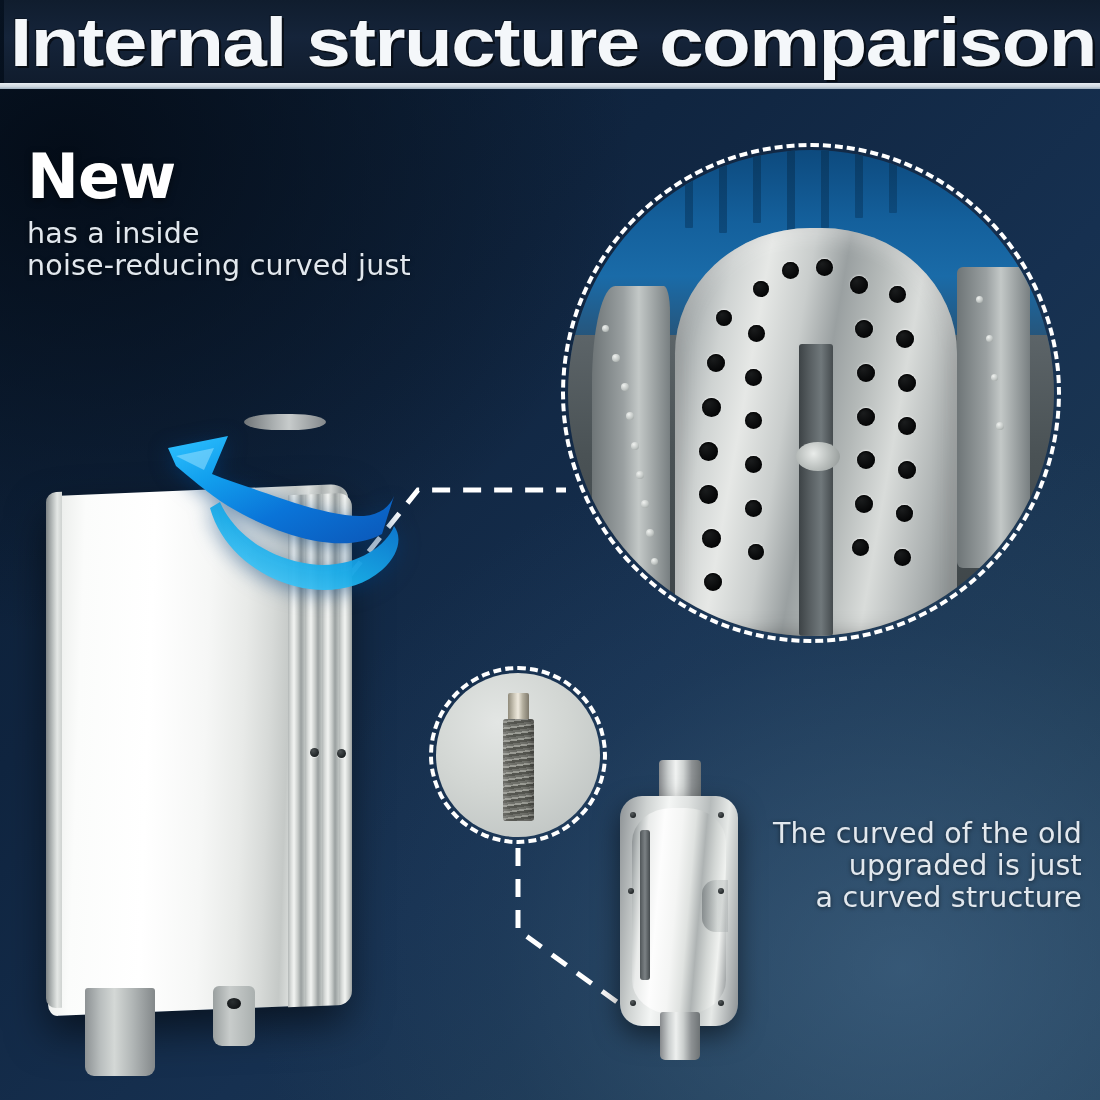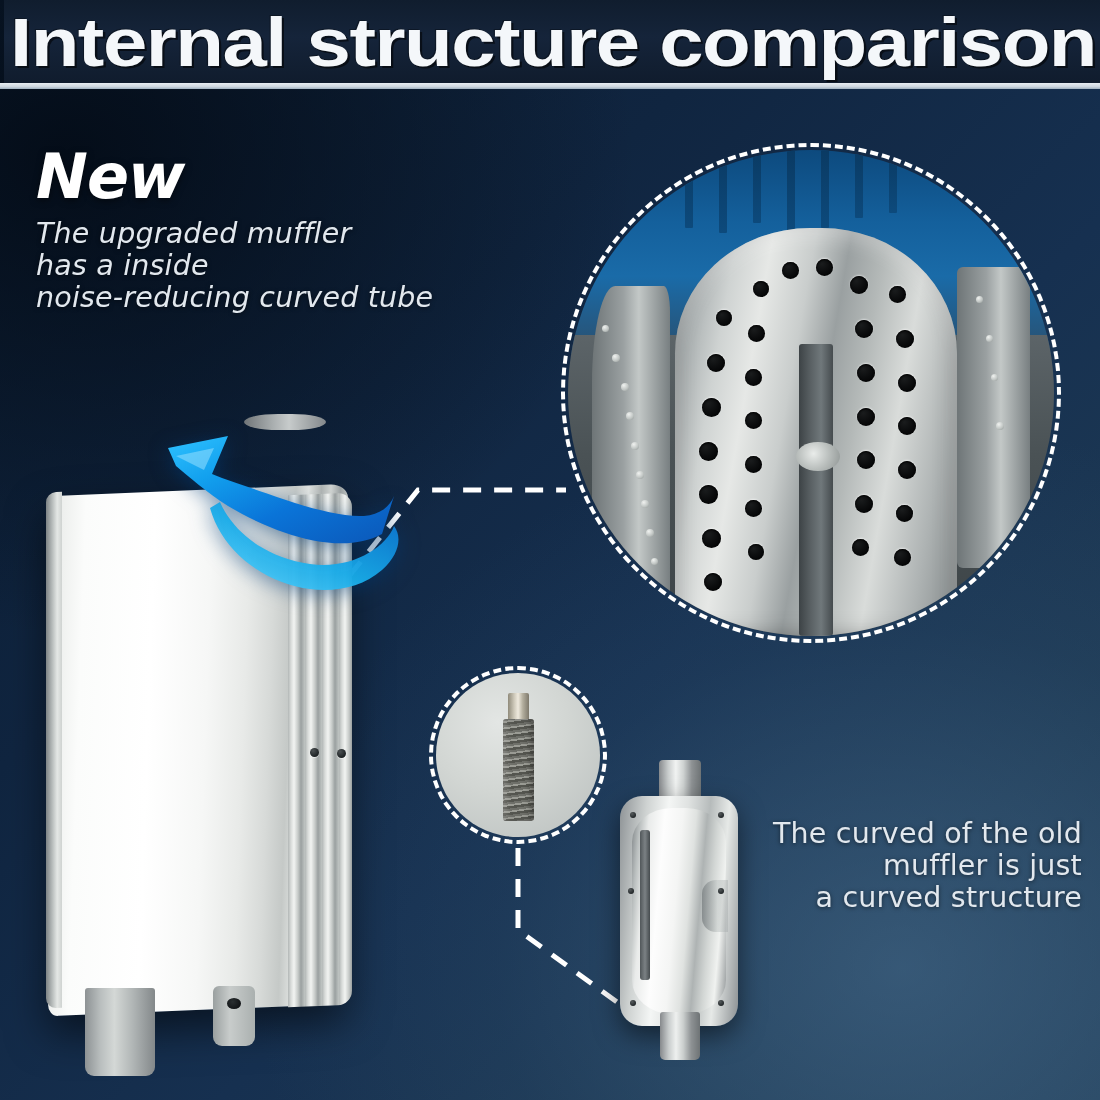--- a/index.html
+++ b/index.html
@@ -54,23 +54,22 @@
   #title-rule {
     position: absolute;
     left: 0; top: 83px;
     width: 1100px; height: 6px;
     background: linear-gradient(180deg, #e8edf2 0%, #cfd8e0 60%, #9fb0bf 100%);
   }
 
   
   #new-block {
     position: absolute;
-    left: 36px; top: 146px;
+    left: 27px; top: 146px;
     width: 470px;
-    font-style: italic;
   }
   .heading {
     font-family: "DejaVu Sans", "Liberation Sans", sans-serif;
     font-weight: 700;
     font-size: 62px;
     line-height: 1.0;
     color: #ffffff;
     letter-spacing: -1px;
     text-shadow: 0 2px 7px rgba(0,0,0,0.5);
     margin: 0 0 10px 0;
@@ -368,30 +367,29 @@
   <div class="bg-dark-tl"></div>
 
   <div id="titlebar">
     <div id="title-text" style="transform: translateY(-50%) scaleX(1.1553);">Internal structure comparison</div>
   </div>
   <div id="title-rule"></div>
 
   <div id="new-block">
     <div class="heading">New</div>
     <div class="body-text">
-      <span class="ln">The upgraded muffler</span>
       <span class="ln">has a inside</span>
-      <span class="ln">noise-reducing curved tube</span>
+      <span class="ln">noise-reducing curved just</span>
     </div>
   </div>
 
   <div id="old-block">
     <div class="body-text">
       <span class="ln">The curved of the old</span>
-      <span class="ln">muffler is just</span>
+      <span class="ln">upgraded is just</span>
       <span class="ln">a curved structure</span>
     </div>
   </div>
 
   <svg id="connectors" viewBox="0 0 1100 1100">
 
     <polyline points="330,600 418,490 566,490" fill="none" stroke="#ffffff" stroke-width="5" stroke-dasharray="18 13" stroke-linecap="butt"></polyline>
 
     <polyline points="518,848 518,930 628,1010" fill="none" stroke="#ffffff" stroke-width="5" stroke-dasharray="18 13" stroke-linecap="butt"></polyline>
   </svg>

